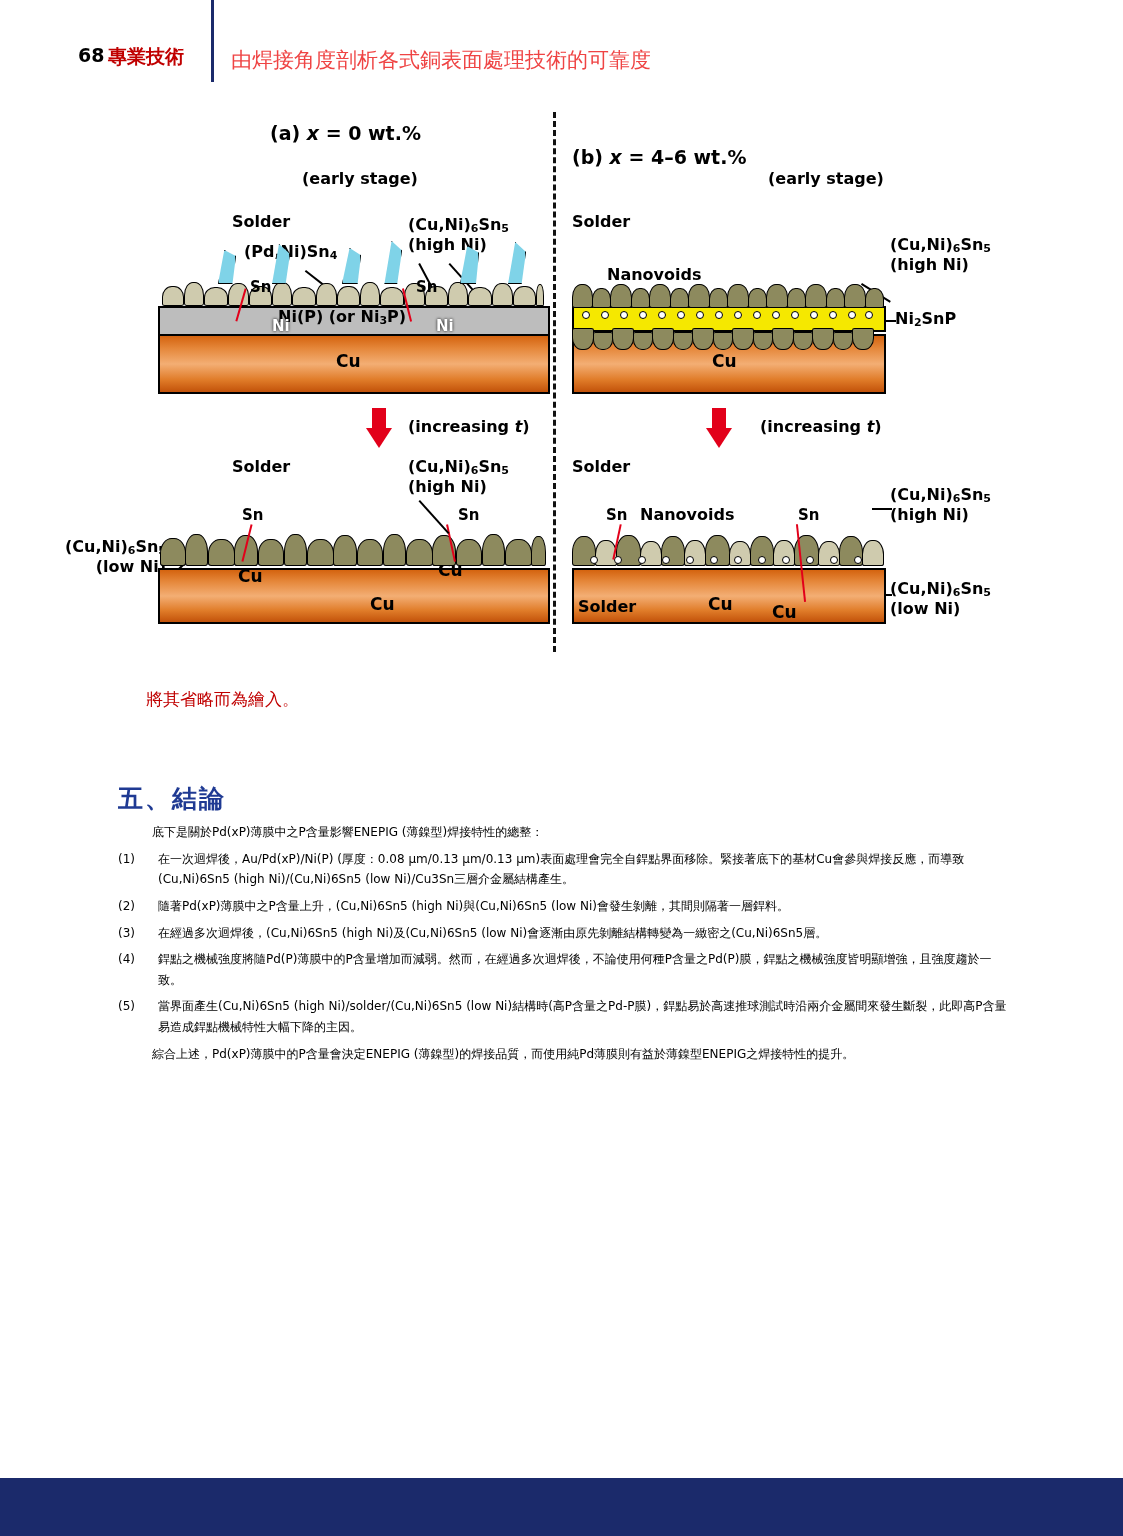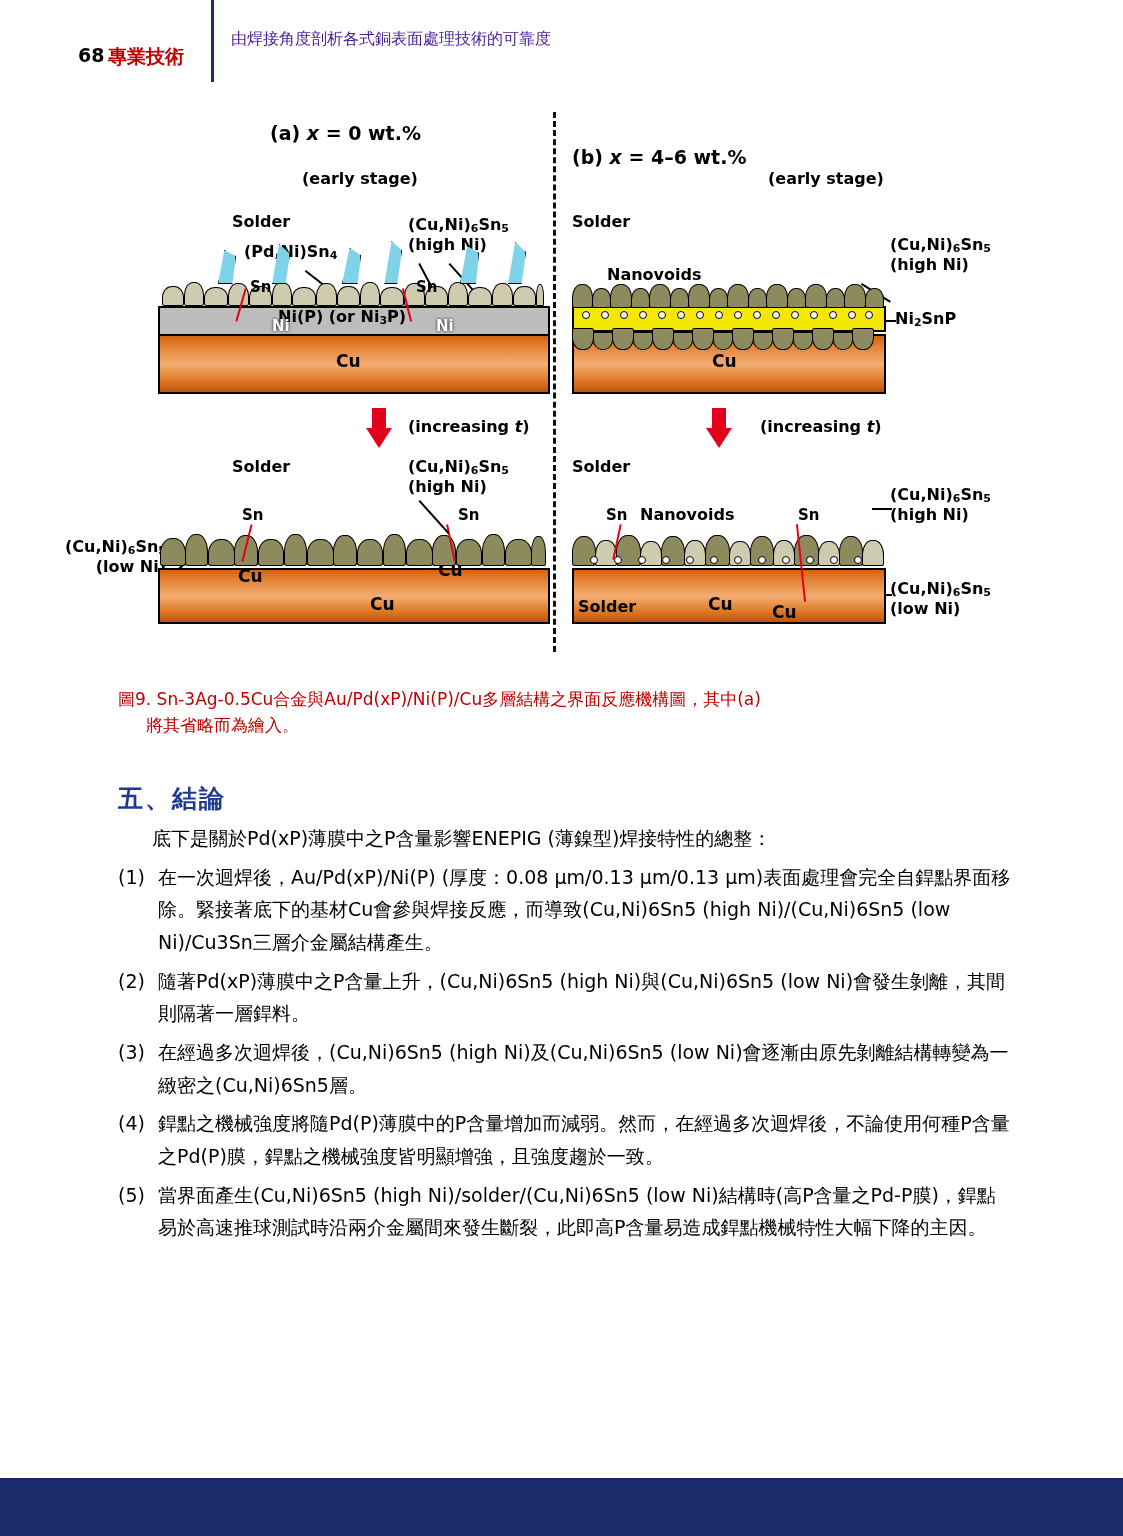--- a/index.html
+++ b/index.html
@@ -7,21 +7,21 @@
     width:1123px;height:1536px;position:relative;background:#ffffff;
     font-family:"DejaVu Sans","Liberation Sans",sans-serif;
     color:#000;overflow:hidden;
   }
   
   .hdr{position:absolute;left:0;top:0;width:100%;height:100px;}
   .hdr-rule{position:absolute;left:211px;top:0;width:3px;height:40px;background:#1b2a6b;}
   .hdr-rule2{position:absolute;left:211px;top:40px;width:3px;height:42px;background:#1b2a6b;}
   .pg-num{position:absolute;left:78px;top:44px;font-size:19px;font-weight:bold;color:#000;}
   .hdr-cat{position:absolute;left:108px;top:44px;font-size:19px;font-weight:bold;color:#c00000;}
-  .hdr-title{position:absolute;left:231px;top:29px;font-size:16px;color:#4c1d95;}
+  .hdr-title{position:absolute;left:231px;top:46px;font-size:21px;color:#ef4444;}
 
   
   .fig{position:absolute;left:120px;top:108px;width:900px;height:560px;}
   .fig .divider{position:absolute;left:433px;top:4px;height:540px;border-left:3px dashed #111;}
   .panel-label{position:absolute;font-size:19px;font-weight:bold;}
   .lbl{position:absolute;font-size:16px;font-weight:bold;line-height:1.15;}
   .lbl.small{font-size:15px;}
   .sub{font-size:11px;vertical-align:-2px;}
   .ital{font-style:italic;}
 
@@ -43,21 +43,21 @@
   .sn-sq{position:absolute;font-size:15px;font-weight:bold;}
   .redline{position:absolute;background:#e2001a;width:2.4px;}
 
   
   .cap{position:absolute;left:118px;top:686px;width:890px;font-size:17px;color:#c00000;line-height:1.55;}
   .cap .ln{display:block;}
   .cap .ind{padding-left:28px;}
 
   
   .sec-h{position:absolute;left:118px;top:782px;font-size:25px;font-weight:bold;color:#1f3a93;letter-spacing:2px;}
-  .body{position:absolute;left:118px;top:822px;width:894px;font-size:19px;line-height:1.72;color:#000;}
+  .body{position:absolute;left:118px;top:822px;width:894px;font-size:12px;line-height:1.72;color:#000;}
   .p{margin:0 0 6px 0;}
   .p.indent{text-indent:34px;}
   .li{position:relative;padding-left:40px;margin:0 0 6px 0;}
   .li .num{position:absolute;left:0;top:0;}
   .footer-bar{position:absolute;left:0;bottom:0;width:100%;height:58px;background:#1b2a6b;}
 </style>
 </head>
 <body>
 
 <div class="hdr">
@@ -281,21 +281,20 @@
     <div class="nivoid" style="left:734px;top:448px;"></div>
   </div>
 
   <div class="sn-sq" style="left:486px;top:398px;">Sn</div>
   <div class="sn-sq" style="left:678px;top:398px;">Sn</div>
   <div class="redline" style="left:496px;top:416px;height:36px;transform:rotate(12deg);"></div>
   <div class="redline" style="left:680px;top:416px;height:78px;transform:rotate(-6deg);"></div>
 </div>
 
 <div class="cap">
-  <span class="ln">圖9. Sn-3Ag-0.5Cu合金與Au/Pd(xP)/Ni(P)/Cu多層結構之界面反應機構圖，其中(a)</span>
   <span class="ln ind">將其省略而為繪入。</span>
 </div>
 
 <div class="sec-h">五、結論</div>
 
 <div class="body">
   <p class="p indent">底下是關於Pd(xP)薄膜中之P含量影響ENEPIG (薄鎳型)焊接特性的總整：</p>
 
   <p class="li">
     <span class="num">(1)</span>
@@ -311,15 +310,16 @@
   </p>
   <p class="li">
     <span class="num">(4)</span>
     <span>銲點之機械強度將隨Pd(P)薄膜中的P含量增加而減弱。然而，在經過多次迴焊後，不論使用何種P含量之Pd(P)膜，銲點之機械強度皆明顯增強，且強度趨於一致。</span>
   </p>
   <p class="li">
     <span class="num">(5)</span>
     <span>當界面產生(Cu,Ni)6Sn5 (high Ni)/solder/(Cu,Ni)6Sn5 (low Ni)結構時(高P含量之Pd-P膜)，銲點易於高速推球測試時沿兩介金屬間來發生斷裂，此即高P含量易造成銲點機械特性大幅下降的主因。</span>
   </p>
 
+  <p class="p indent">綜合上述，Pd(xP)薄膜中的P含量會決定ENEPIG (薄鎳型)的焊接品質，而使用純Pd薄膜則有益於薄鎳型ENEPIG之焊接特性的提升。</p>
 </div>
 
 <div class="footer-bar"></div>
 
 </body></html>

